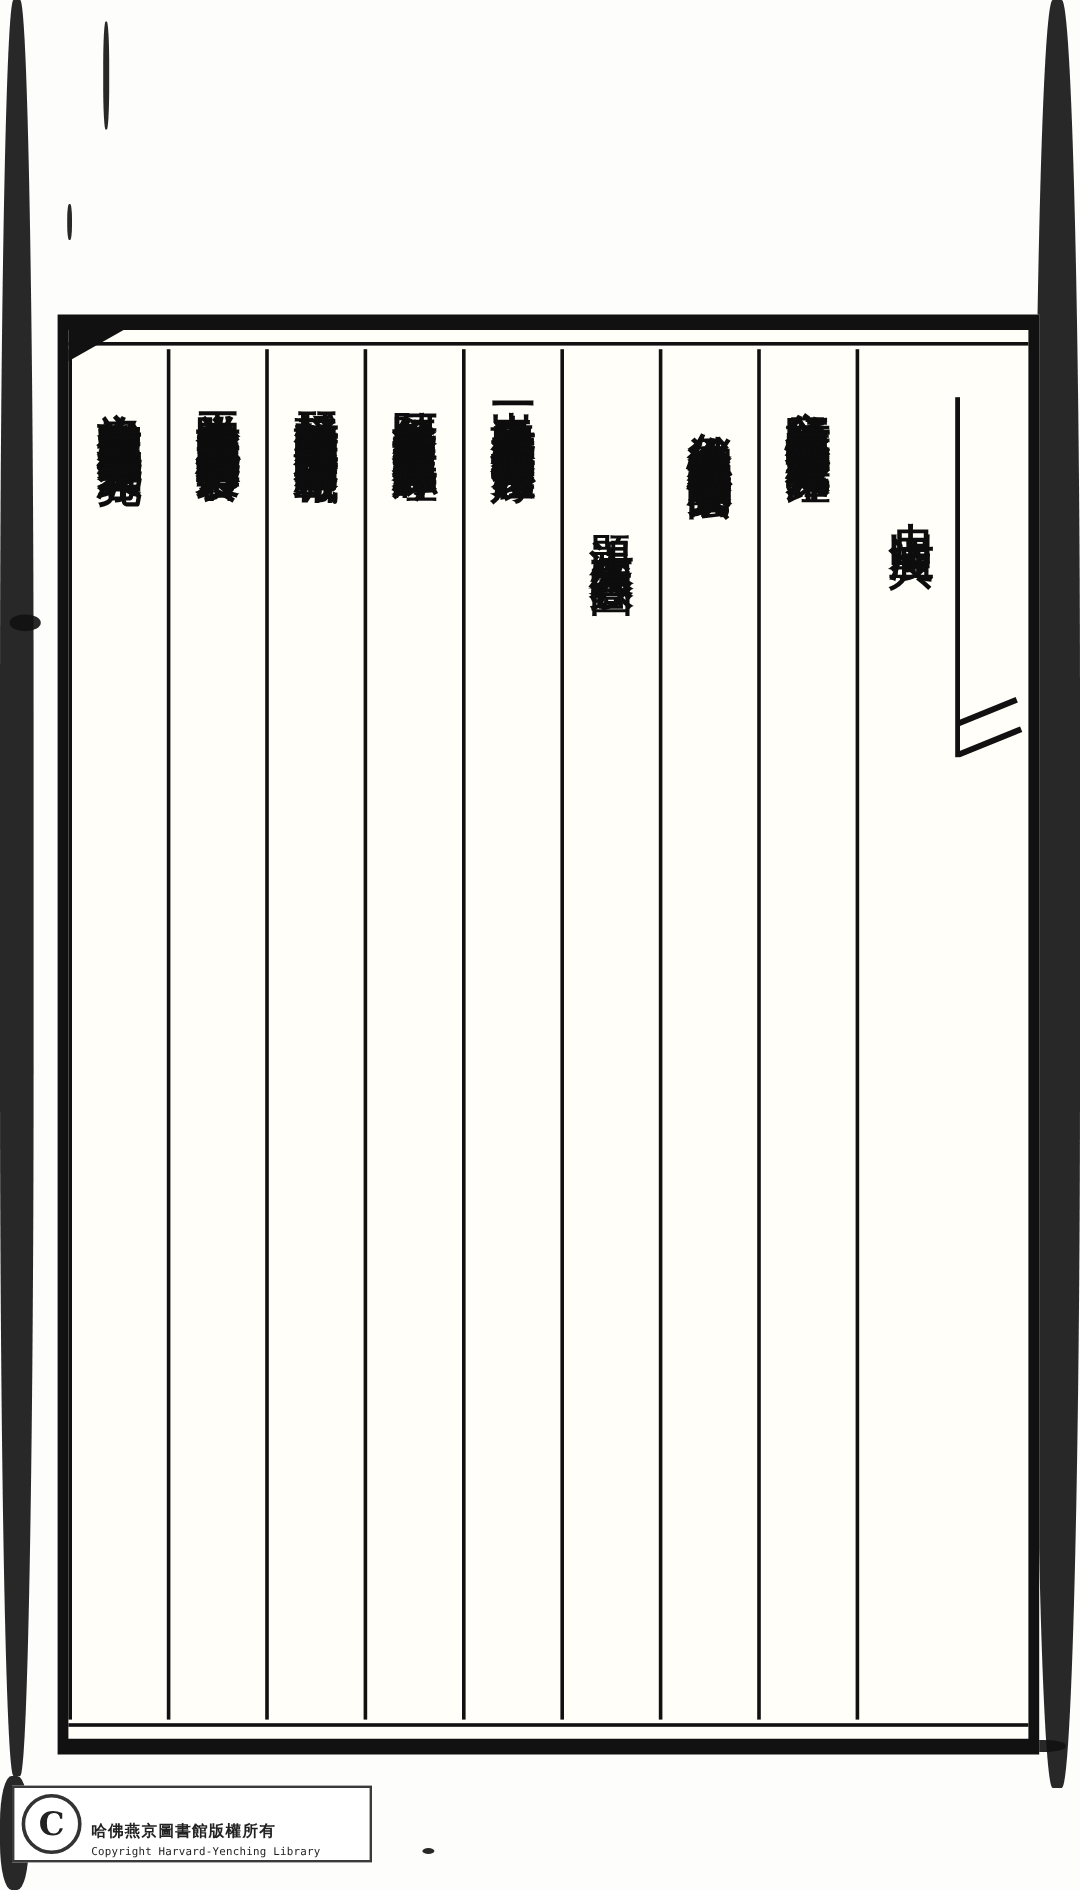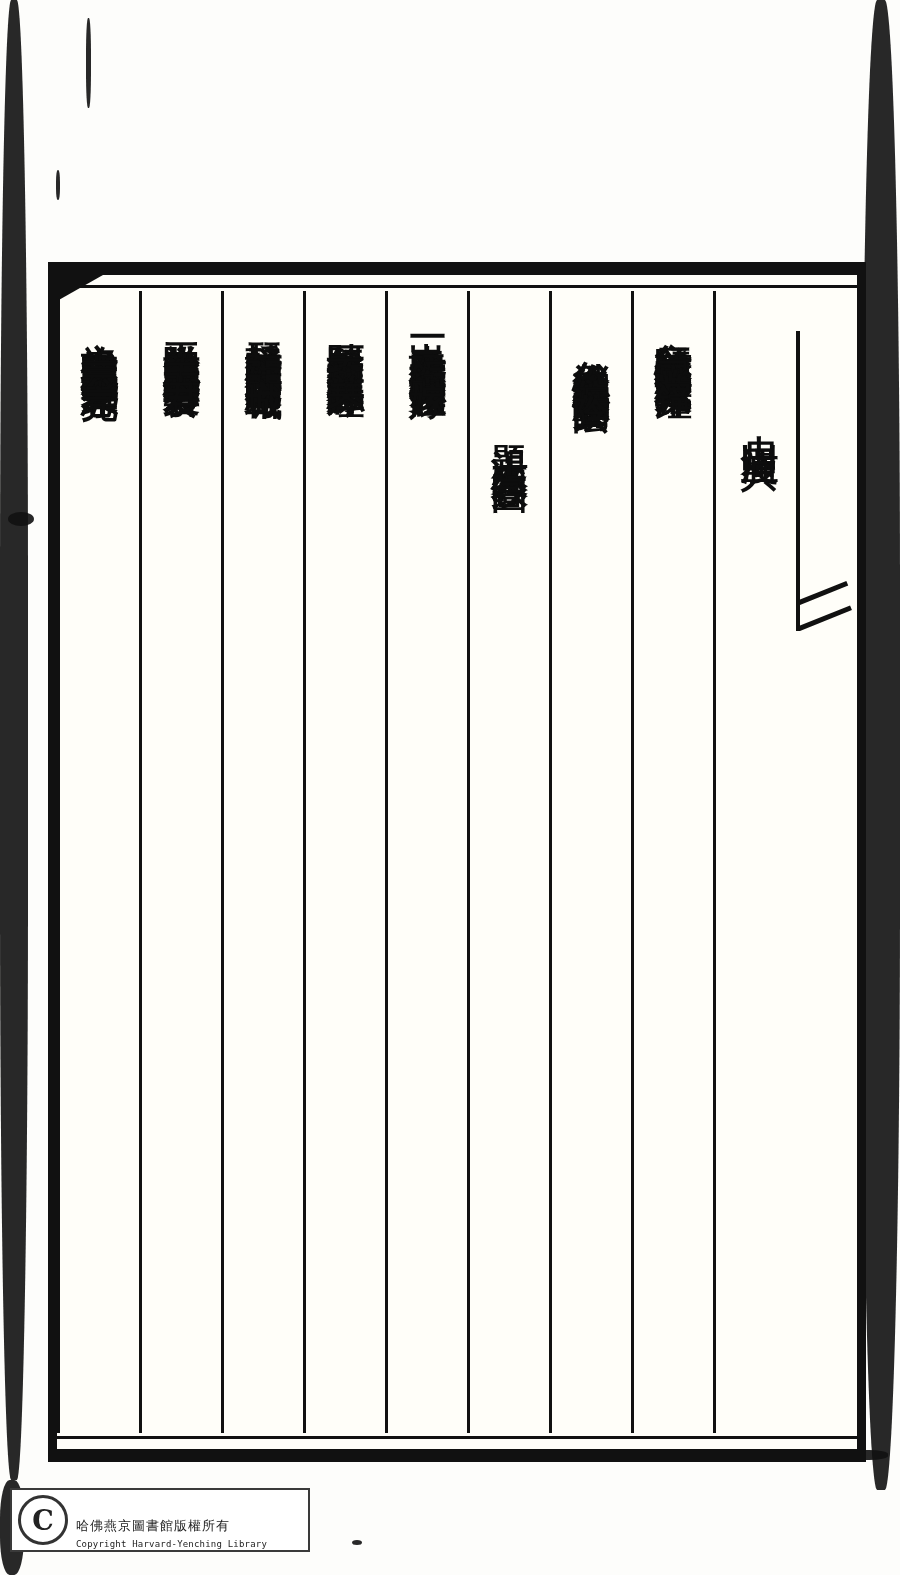--- a/index.html
+++ b/index.html
@@ -172,21 +172,21 @@
   }
   .stamp-text {
     margin-left: 8px;
     display: flex;
     flex-direction: column;
     justify-content: center;
   }
   .stamp-cn {
     font-family: "DejaVu Sans", sans-serif;
     font-size: 13px;
-    font-weight: 400;
+    font-weight: 700;
     color: #222;
     letter-spacing: 1px;
     white-space: nowrap;
     margin-top: 25px;
   }
   .stamp-en {
     font-family: "DejaVu Sans Mono", monospace;
     font-size: 9px;
     color: #222;
     letter-spacing: .2px;

